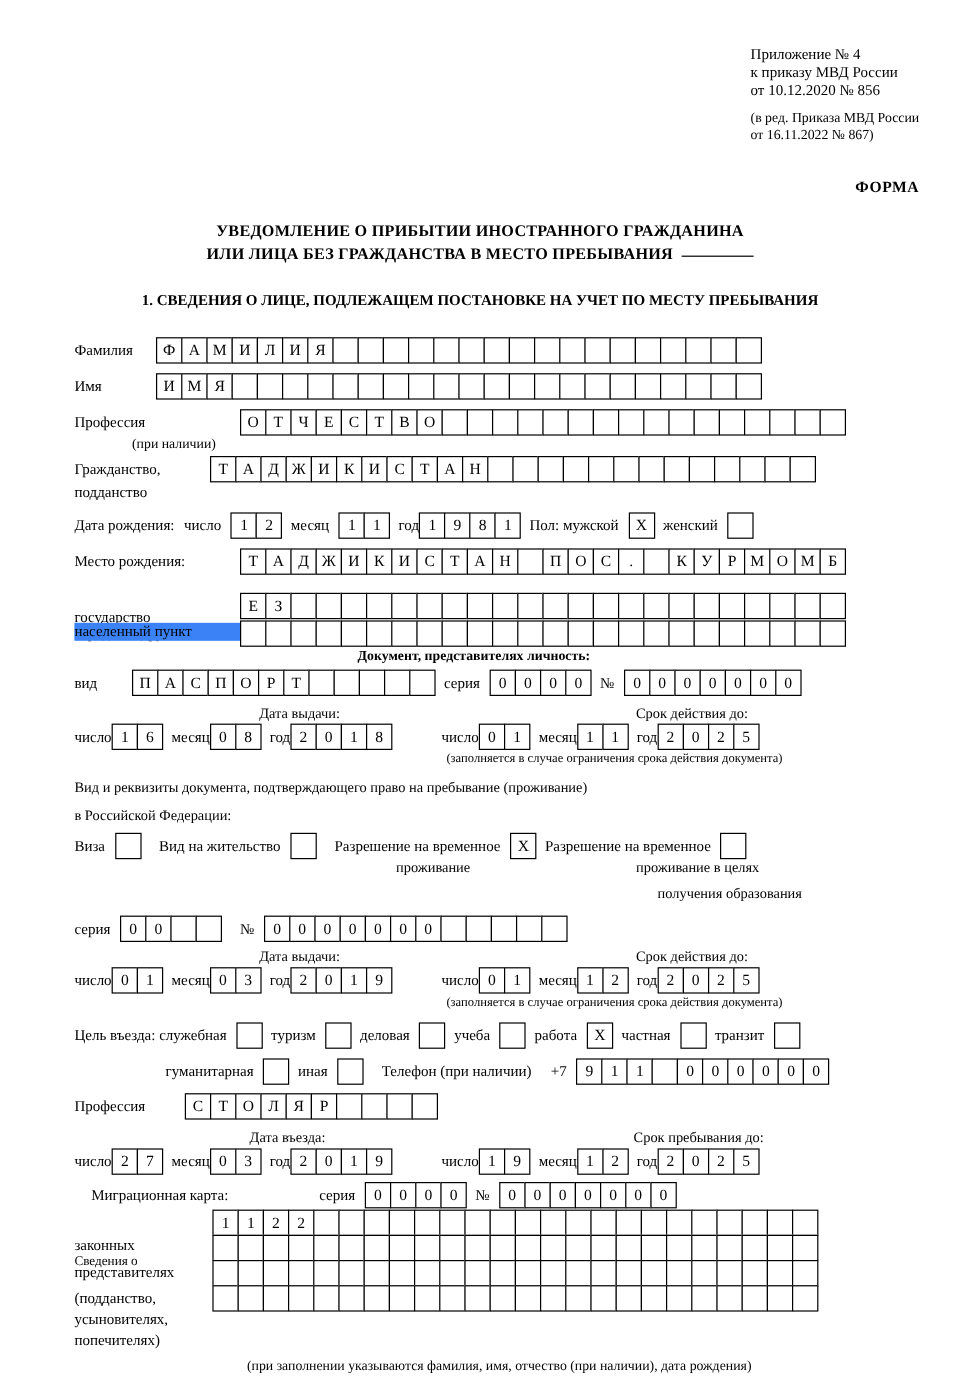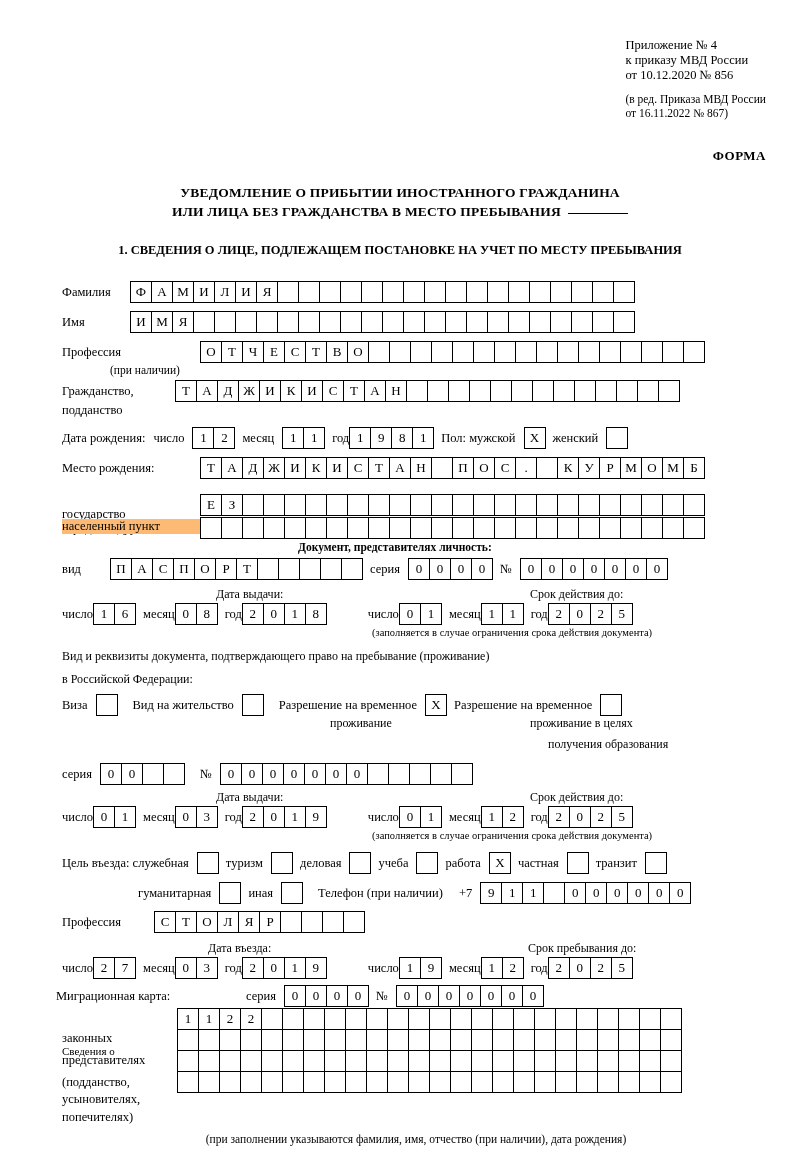--- a/index.html
+++ b/index.html
@@ -305,21 +305,21 @@
         <div class="cell"></div>
         <div class="cell"></div>
         <div class="cell"></div>
         <div class="cell"></div>
         <div class="cell"></div>
         <div class="cell"></div>
         <div class="cell"></div>
         <div class="cell"></div>
       </div>
   </div>
-  <div class="lbl" style="position:absolute;left:62px;top:519px;width:138px;background:#fdba74;">
+  <div class="lbl" style="position:absolute;left:62px;top:519px;width:138px;background:#3b82f6;">
     <span>населенный пункт</span>
   </div>
 
   <div class="bold-s" style="position:absolute;left:298px;top:541px;">Документ, представителях личность:</div>
 
   <div class="row" style="left:62px;top:558px;">
     <div class="lbl" style="width:48px;">вид</div>
     <div class="cells">
         <div class="cell">П</div>
         <div class="cell">А</div>
@@ -645,21 +645,21 @@
     <div class="gap"></div>
     <div class="lbl">год</div>
     <div class="cells">
         <div class="cell">2</div>
         <div class="cell">0</div>
         <div class="cell">2</div>
         <div class="cell">5</div>
       </div>
   </div>
 
-  <div class="row" style="left:56px;top:985px;justify-content:center;">
+  <div class="row" style="left:76px;top:985px;justify-content:center;">
     <div class="lbl" style="width:190px;">Миграционная карта:</div>
     <div class="lbl">серия</div>
     <div class="gap"></div>
     <div class="cells">
         <div class="cell">0</div>
         <div class="cell">0</div>
         <div class="cell">0</div>
         <div class="cell">0</div>
       </div>
     <div class="gap"></div>

